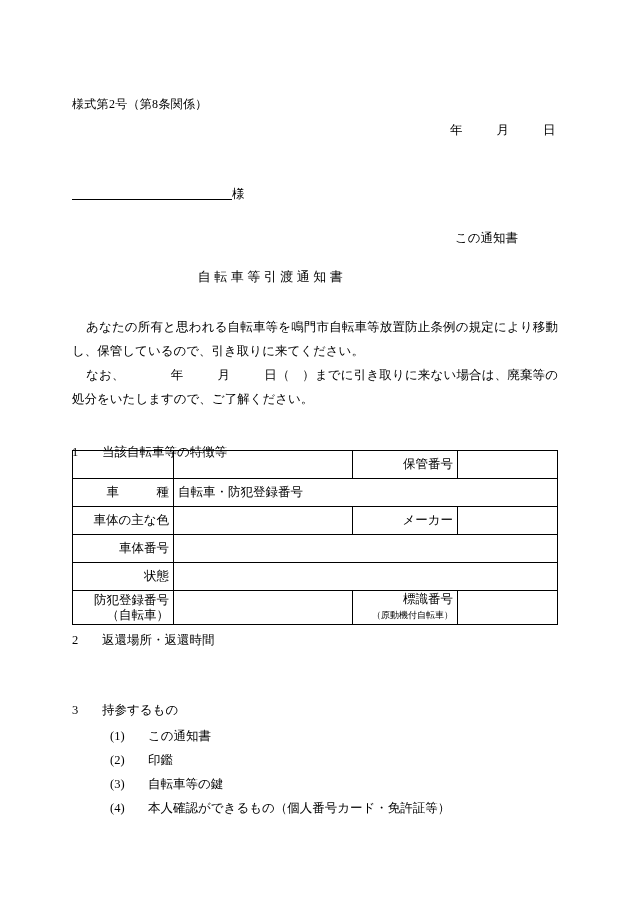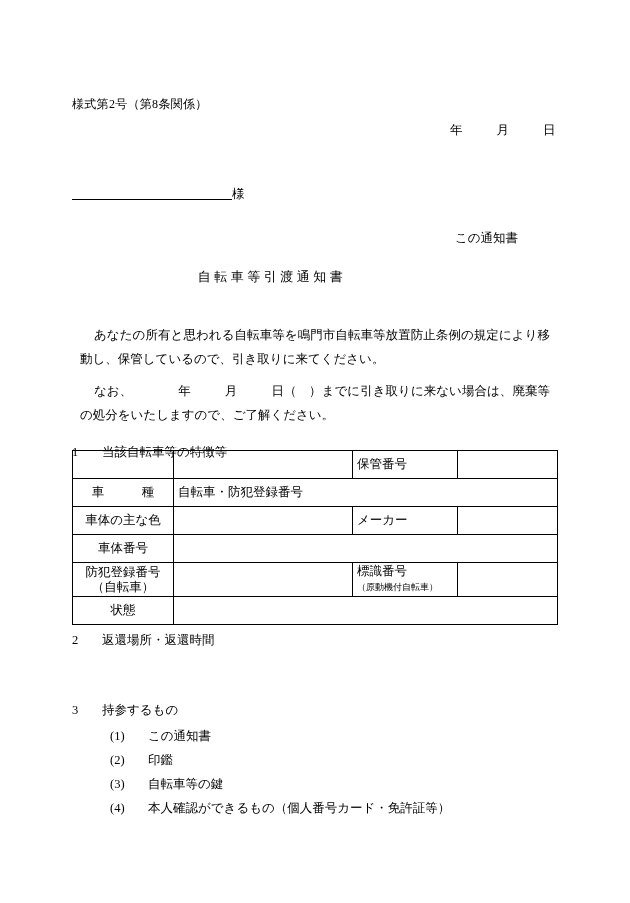--- a/index.html
+++ b/index.html
@@ -69,21 +69,21 @@
   }
   .body-text {
     position: absolute;
     top: 315px;
     left: 72px;
     width: 486px;
     font-size: 12.5px;
     line-height: 24px;
     text-align: justify;
   }
-  .body-text p { margin: 8px; font-family: Liberation Serif, serif; }
+  .body-text p { margin: 0; font-family: Liberation Serif, serif; }
   .indent1 { text-indent: 14px; }
   .indent2 { text-indent: 14px; }
   .sec {
     position: absolute;
     left: 72px;
     font-size: 12.5px;
   }
   .sec .num { display: inline-block; width: 30px; }
   #sec1 { top: 432px; margin-top: 12px; }
   #sec2 { top: 632px; }
@@ -103,22 +103,22 @@
     border-collapse: collapse;
     width: 486px;
     font-size: 12.5px;
   }
   table.feat td {
     border: 1px solid #000;
     height: 25px;
     padding: 1px 4px;
     vertical-align: middle;
   }
-  td.lbl-c { text-align: center; width: 92px; }
-  td.lbl-c2 { text-align: left; width: 96px; }
+  td.lbl-c { text-align: right; width: 92px; }
+  td.lbl-c2 { text-align: right; width: 96px; }
   td.val { width: 170px; }
   td.val-wide { }
   .small { font-size: 9px; }
   .cell-sub { text-align: center; line-height: 15px; }
 </style>
 </head>
 <body>
 
 <div class="page">
 
@@ -162,38 +162,38 @@
         <td colspan="3">自転車・防犯登録番号</td>
       </tr>
       <tr>
         <td class="lbl-c">車体の主な色</td>
         <td class="val"></td>
         <td class="lbl-c2">メーカー</td>
         <td class="val-wide"></td>
       </tr>
       <tr>
         <td class="lbl-c">車体番号</td>
+        <td colspan="3"></td>
+      </tr>
+      <tr>
+        <td class="lbl-c">状態</td>
         <td colspan="3"></td>
       </tr>
       <tr>
         <td class="lbl-c cell-sub">
           <span>防犯登録番号</span><br>
           <span>（自転車）</span>
         </td>
         <td class="val"></td>
         <td class="lbl-c2 cell-sub">
           <span>標識番号</span><br>
           <span class="small">（原動機付自転車）</span>
         </td>
         <td class="val-wide"></td>
       </tr>
-      <tr>
-        <td class="lbl-c">状態</td>
-        <td colspan="3"></td>
-      </tr>
     </tbody>
   </table>
 
   <div class="sec" id="sec2">
     <span class="num">2</span><span>返還場所・返還時間</span>
   </div>
 
   <div class="sec" id="sec3">
     <span class="num">3</span><span>持参するもの</span>
   </div>

